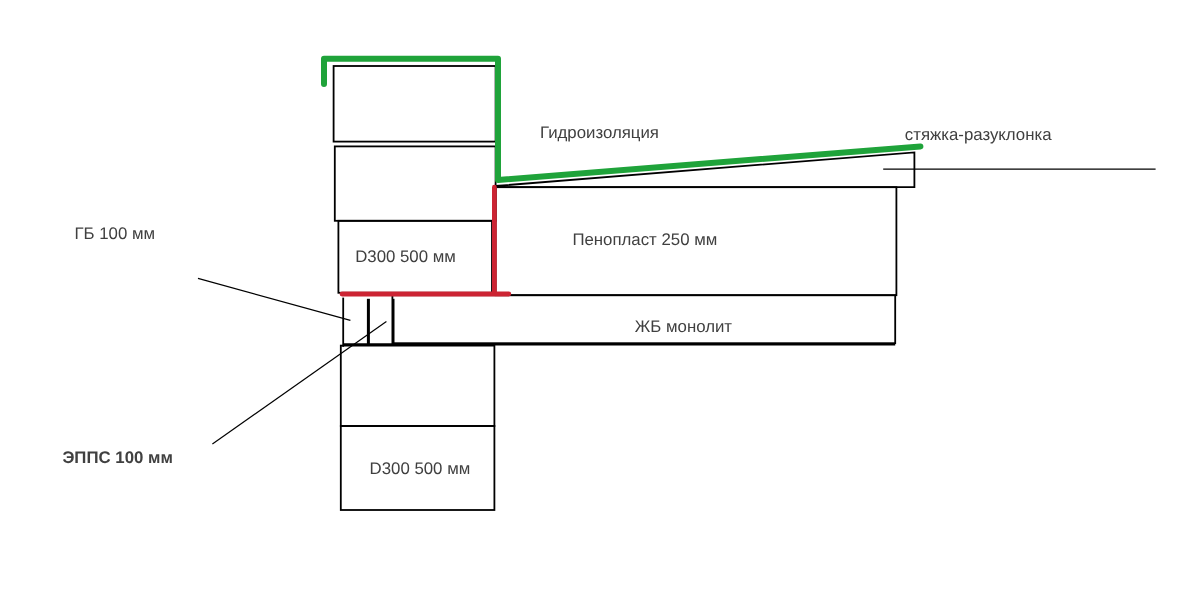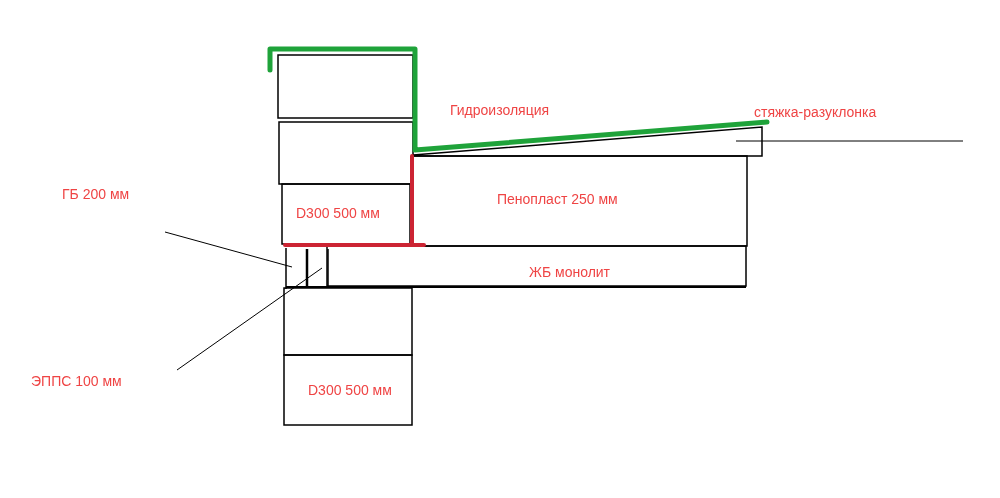--- a/index.html
+++ b/index.html
@@ -2,21 +2,21 @@
 <html><head>
   <meta charset="utf-8">
   <style>
     html, body { margin: 0; padding: 0; background: #ffffff; }
     body { width: 1000px; height: 498px; position: relative; overflow: hidden; }
     #canvas { position: absolute; left: 0; top: 0; width: 1000px; height: 498px; }
     .lbl {
       position: absolute;
       font-family: "Liberation Sans", "DejaVu Sans", sans-serif;
       font-size: 14px;
-      color: #ef4444;
+      color: #404040;
       white-space: nowrap;
       line-height: 16px;
     }
   </style>
 </head>
 <body>
 
 <svg id="canvas" width="1000" height="498" viewBox="0 0 1000 498" xmlns="http://www.w3.org/2000/svg">
 
   <g fill="none" stroke="#000" stroke-width="1.5">
@@ -52,17 +52,17 @@
   </g>
 
   <polyline points="285,245 424,245 412,245 412,156" fill="none" stroke="#cc2433" stroke-width="4" stroke-linecap="round" stroke-linejoin="round"></polyline>
 
   <polyline points="270,70 270,49 415,49 415,150 767,122" fill="none" stroke="#1fa33a" stroke-width="5" stroke-linecap="round" stroke-linejoin="round"></polyline>
 </svg>
 
 <div class="lbl" style="left:450px; top:102px;">Гидроизоляция</div>
 <div class="lbl" style="left:754px; top:104px;">стяжка-разуклонка</div>
 <div class="lbl" style="left:296px; top:205px;">D300 500 мм</div>
-<div class="lbl" style="left:477px; top:191px;margin-left:20px;">Пенопласт 250 мм</div>
+<div class="lbl" style="left:477px; top:191px;">Пенопласт 250 мм</div>
 <div class="lbl" style="left:529px; top:264px;">ЖБ монолит</div>
-<div class="lbl" style="left:62px; top:186px;">ГБ 200 мм</div>
-<div class="lbl" style="left:31px; top:373px;">ЭППС 100 мм</div>
+<div class="lbl" style="left:62px; top:186px;">ГБ 100 мм</div>
+<div class="lbl" style="left:52px; top:373px;font-weight:bold;">ЭППС 100 мм</div>
 <div class="lbl" style="left:308px; top:382px;">D300 500 мм</div>
 
 </body></html>

